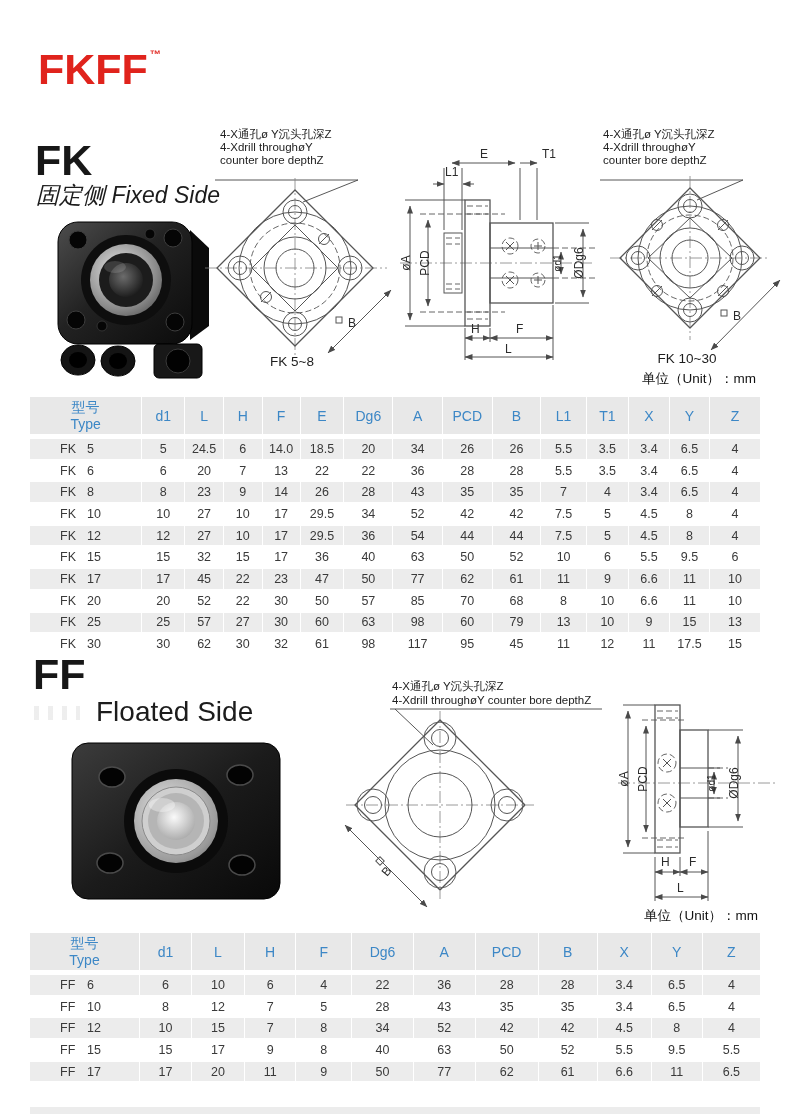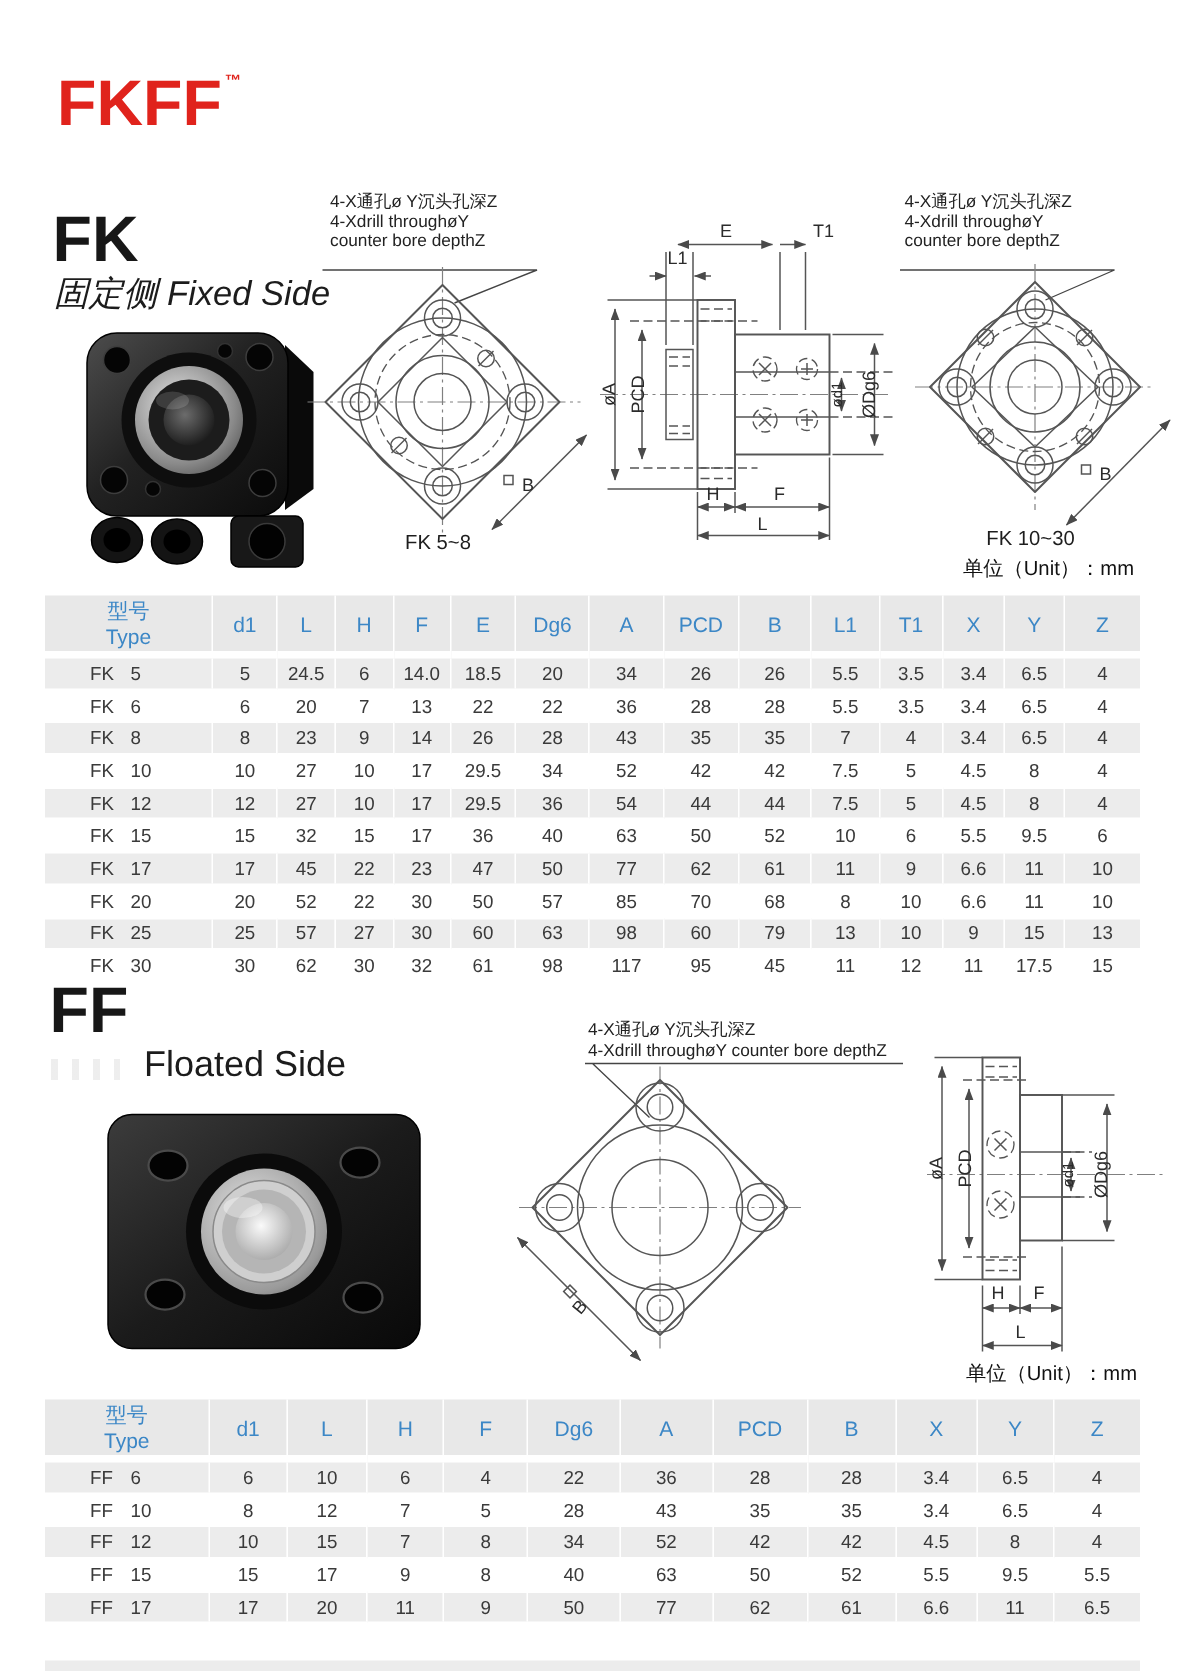--- a/index.html
+++ b/index.html
@@ -4,21 +4,21 @@
 <style>
   html,body{margin:0;padding:0;background:#fff;}
   .page{position:relative;width:790px;height:1117px;background:#ffffff;overflow:hidden;
         font-family:"Liberation Sans",sans-serif;}
   .logo{position:absolute;left:38px;top:48px;color:#e0231c;font-size:43px;font-weight:bold;line-height:1;letter-spacing:0;}
   .logo .tm{font-size:11px;vertical-align:26px;margin-left:2px;font-weight:bold;}
   .sec-title{position:absolute;font-weight:bold;color:#171717;font-size:43px;line-height:1;}
   .fk-title{left:35px;top:139px;}
   .fk-sub{position:absolute;left:36px;top:180px;font-size:23px;color:#1c1c1c;font-style:italic;}
   .ff-title{left:33px;top:653px;}
-  .ff-sub{position:absolute;left:96px;top:696px;font-size:24px;color:#1c1c1c;text-align:right;}
+  .ff-sub{position:absolute;left:96px;top:696px;font-size:28px;color:#1c1c1c;text-align:right;}
   .smudge{position:absolute;left:34px;top:706px;width:46px;height:14px;
           background:repeating-linear-gradient(90deg,#d9d9d9 0 5px,transparent 5px 14px);opacity:.45;}
   .abs{position:absolute;}
   table.spec{position:absolute;left:30px;width:730px;border-collapse:collapse;table-layout:fixed;}
   .fk-table{top:397px;}
   .ff-table{top:933px;}
   .spec th{background:#e8e8e8;color:#3c87c6;font-weight:normal;font-size:14px;height:37px;
            border-left:1px solid #fff;border-bottom:5px solid #fff;text-align:center;vertical-align:middle;padding:0;}
   .spec th:first-child,.spec td:first-child{border-left:none;}
   .spec th .h2l{line-height:1.2;}

